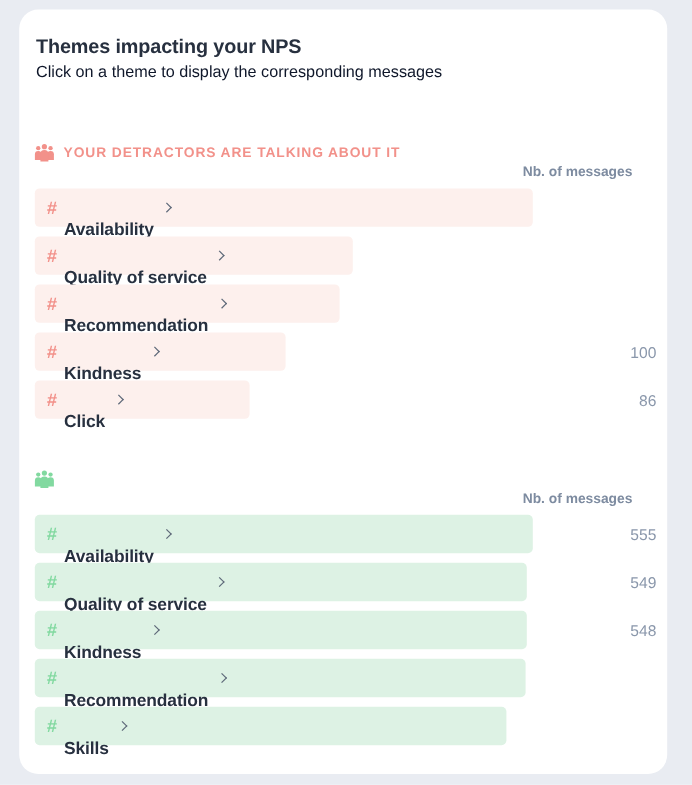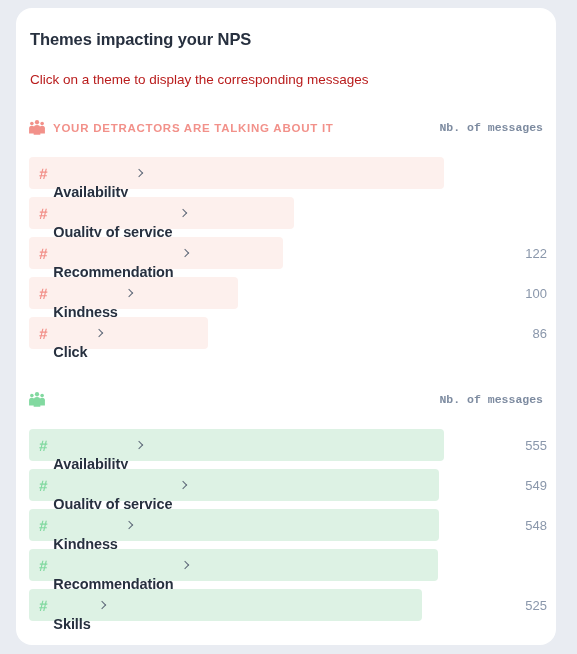--- a/index.html
+++ b/index.html
@@ -29,39 +29,39 @@
     left: 14px;
     top: 22px;
     font-size: 16.5px;
     font-weight: bold;
     color: #27303f;
     letter-spacing: -0.1px;
   }
   .card-subtitle {
     position: absolute;
     left: 14px;
-    top: 64px;
+    top: 44px;
     font-size: 13.5px;
     font-weight: normal;
-    color: #b91c1c;
+    color: #0f172a;
   }
 
   .section {
     position: absolute;
     left: 0;
     width: 545px;
   }
   .section-detractors { top: 110px; }
   .section-promoters  { top: 382px; }
 
   .section-head {
     position: relative;
     height: 26px;
     margin-left: 12px;
-    margin-right: 12px;
+    margin-right: 28px;
   }
   .head-icon {
     position: absolute;
     left: 0;
     top: 1px;
     width: 18px;
     height: 18px;
   }
   .head-label {
     position: absolute;
@@ -69,26 +69,25 @@
     top: 4px;
     font-size: 11.5px;
     font-weight: bold;
     letter-spacing: 0.75px;
     text-transform: uppercase;
     white-space: nowrap;
   }
   .head-count-label {
     position: absolute;
     right: 6px;
-    top: 3px;
+    top: 20px;
     font-size: 11.5px;
     font-weight: bold;
     color: #7d8ba0;
     white-space: nowrap;
-    font-family: Liberation Mono, monospace;
   }
   .detractors .head-label { color: #f2918a; }
   .promoters  .head-label { color: #82d9a0; }
 
   .rows {
     position: relative;
     margin-top: 13px;
   }
   .row {
     position: relative;
@@ -209,21 +208,20 @@
         </div>
       </div>
 
       <div class="row">
         <div class="bar" style="width:254px"></div>
         <div class="row-content">
           <span class="hash">#</span>
           <span class="theme-name">Recommendation</span>
           <span class="chev"></span>
         </div>
-        <div class="count">122</div>
       </div>
 
       <div class="row">
         <div class="bar" style="width:209px"></div>
         <div class="row-content">
           <span class="hash">#</span>
           <span class="theme-name">Kindness</span>
           <span class="chev"></span>
         </div>
         <div class="count">100</div>
@@ -299,19 +297,18 @@
         </div>
       </div>
 
       <div class="row">
         <div class="bar" style="width:393px"></div>
         <div class="row-content">
           <span class="hash">#</span>
           <span class="theme-name">Skills</span>
           <span class="chev"></span>
         </div>
-        <div class="count">525</div>
       </div>
 
     </div>
   </div>
 
 </div>
 
 </body></html>

